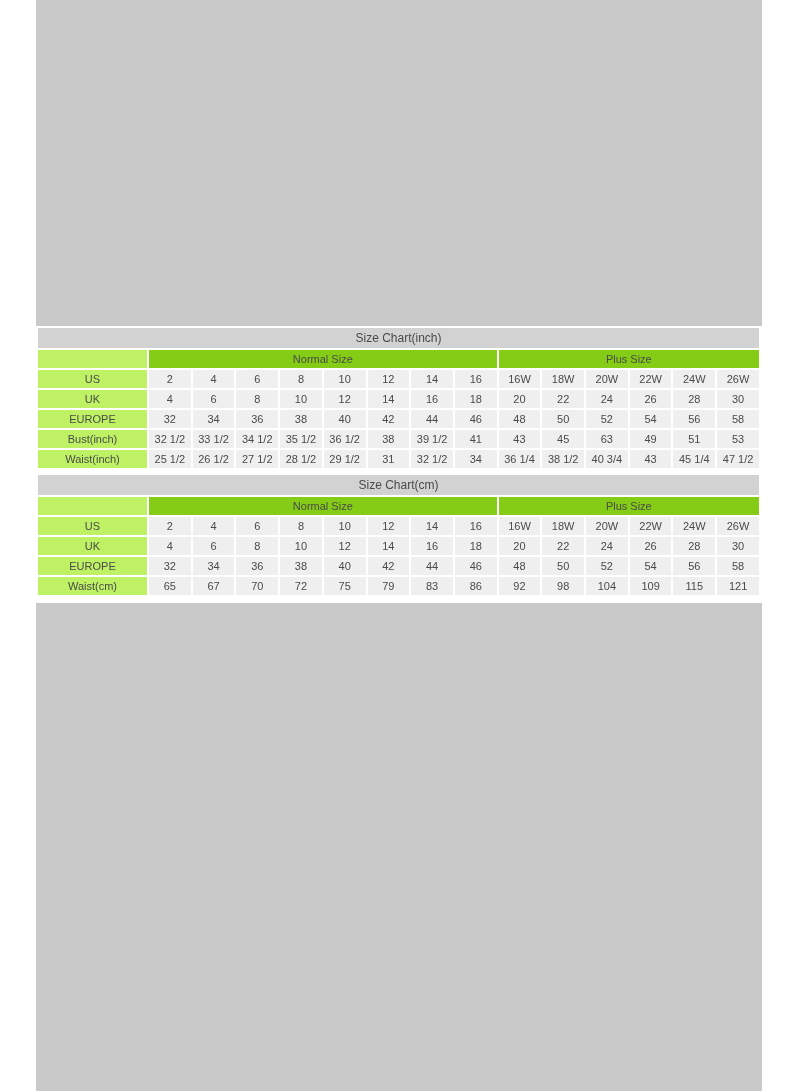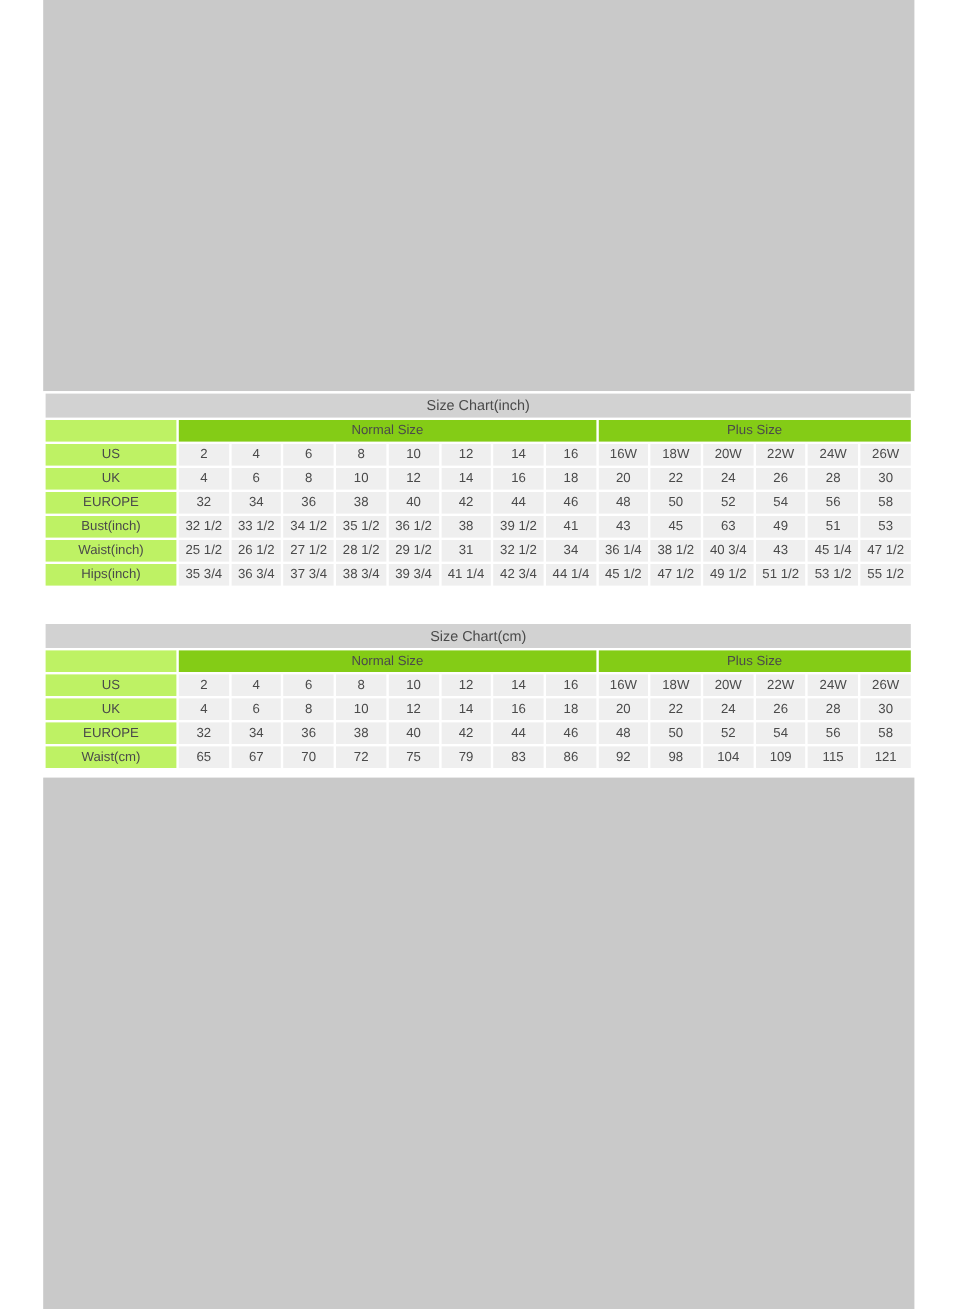--- a/index.html
+++ b/index.html
@@ -38,21 +38,21 @@
   }
   table.size-table {
     width: 725px;
     border-collapse: separate;
     border-spacing: 2px;
     table-layout: fixed;
     font-size: 11px;
     color: #4a4a4a;
   }
   table.size-table + table.size-table {
-    margin-top: 28px;
+    margin-top: 3px;
   }
   table.size-table td {
     text-align: center;
     vertical-align: middle;
     padding: 3px 1px;
     overflow: hidden;
   }
   td.title-cell {
     background: #d2d2d2;
     font-size: 12px;
@@ -182,37 +182,20 @@
               <td class="value-cell">31</td>
               <td class="value-cell">32 1/2</td>
               <td class="value-cell">34</td>
               <td class="value-cell">36 1/4</td>
               <td class="value-cell">38 1/2</td>
               <td class="value-cell">40 3/4</td>
               <td class="value-cell">43</td>
               <td class="value-cell">45 1/4</td>
               <td class="value-cell">47 1/2</td>
             </tr>
-            <tr>
-              <td class="label-cell">Hips(inch)</td>
-              <td class="value-cell">35 3/4</td>
-              <td class="value-cell">36 3/4</td>
-              <td class="value-cell">37 3/4</td>
-              <td class="value-cell">38 3/4</td>
-              <td class="value-cell">39 3/4</td>
-              <td class="value-cell">41 1/4</td>
-              <td class="value-cell">42 3/4</td>
-              <td class="value-cell">44 1/4</td>
-              <td class="value-cell">45 1/2</td>
-              <td class="value-cell">47 1/2</td>
-              <td class="value-cell">49 1/2</td>
-              <td class="value-cell">51 1/2</td>
-              <td class="value-cell">53 1/2</td>
-              <td class="value-cell">55 1/2</td>
-            </tr>
           </tbody>
         </table>
       <table class="size-table">
           <colgroup>
             <col style="width: 109px;">
             <col>
             <col>
             <col>
             <col>
             <col>

